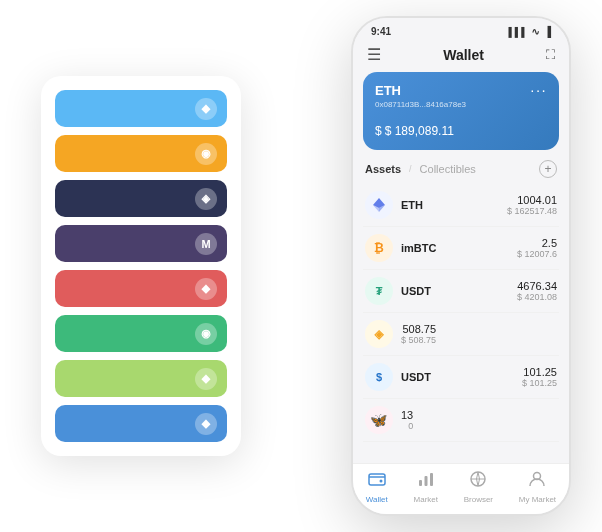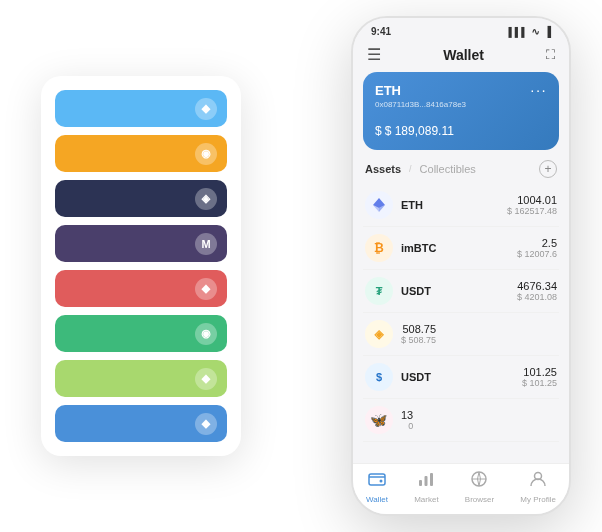--- a/index.html
+++ b/index.html
@@ -432,18 +432,18 @@
         </span>
         <span class="bottom-nav-label">Browser</span>
       </div>
       <div class="bottom-nav-item">
         <span class="bottom-nav-icon">
           <svg width="18" height="18" viewBox="0 0 18 18" fill="none">
               <circle cx="9" cy="6" r="3.5" stroke="#aaa" stroke-width="1.5"></circle>
               <path d="M2 16c0-3.866 3.134-7 7-7s7 3.134 7 7" stroke="#aaa" stroke-width="1.5"></path>
             </svg>
         </span>
-        <span class="bottom-nav-label">My Profile</span>
+        <span class="bottom-nav-label">My Market</span>
       </div>
     </div>
 
   </div>
 </div>
 
 </body></html>

